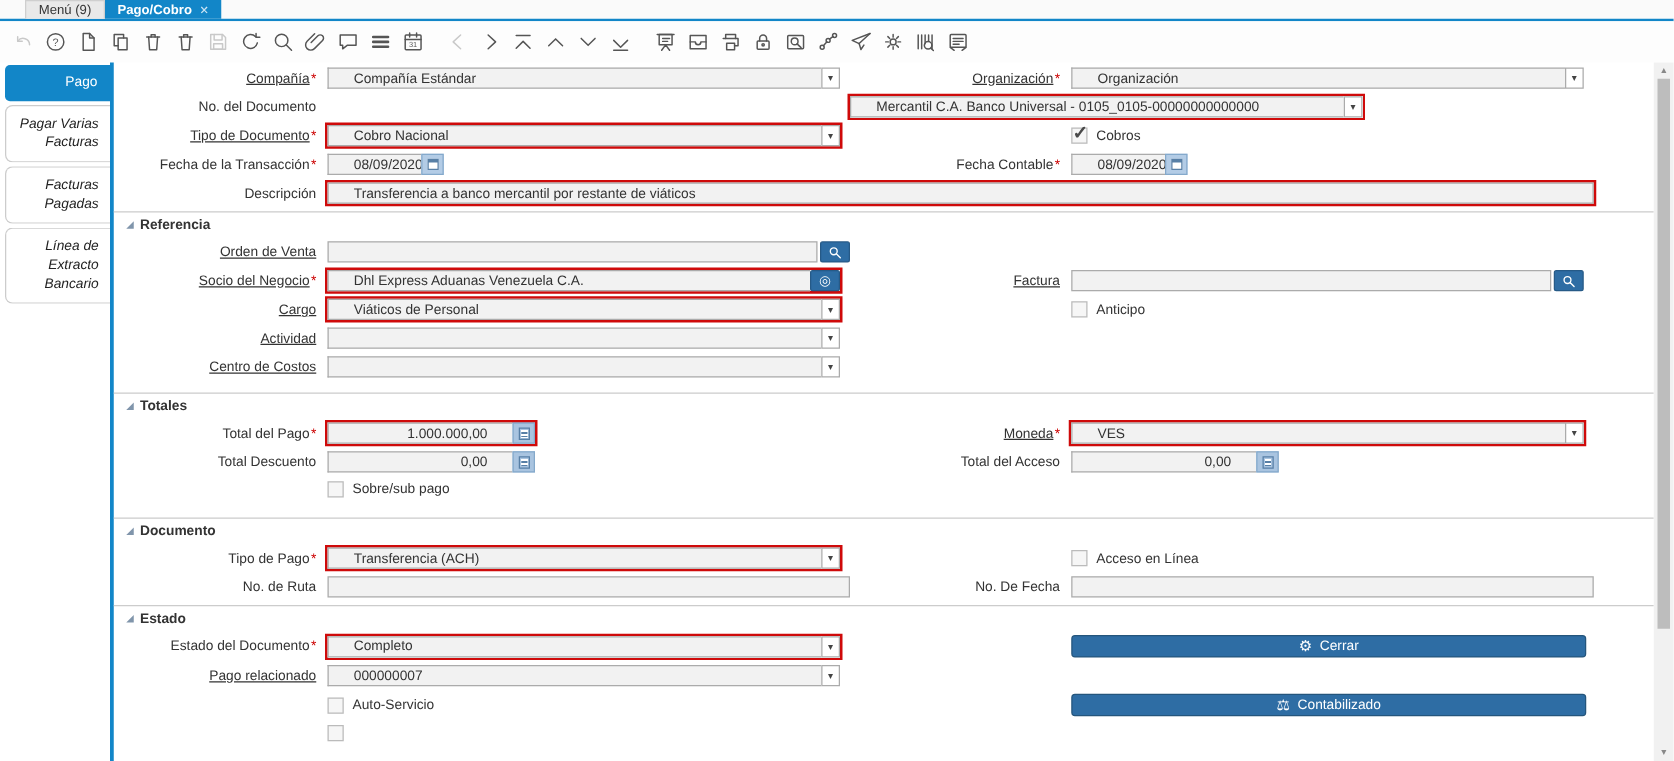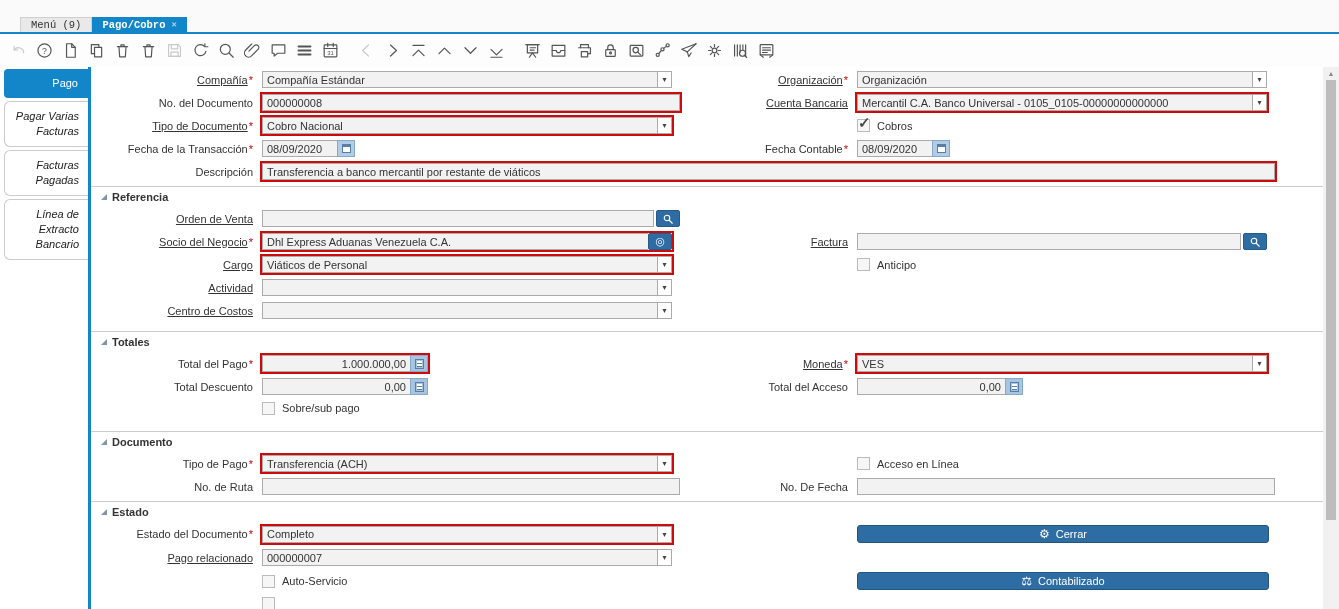--- a/index.html
+++ b/index.html
@@ -1,20 +1,20 @@
 <!DOCTYPE html>
 <html><head>
 <meta charset="utf-8">
 <style>
   * { box-sizing: border-box; margin: 0; padding: 0; }
   html,body { width:1339px; height:609px; overflow:hidden; background:#fff;
     font-family:"Liberation Sans", sans-serif; }
 
   
-  .tabbar { height:32px; display:flex; align-items:flex-end; padding-left:20px; background:#fafafa;font-family:Liberation Mono, monospace; }
+  .tabbar { height:15px; display:flex; align-items:flex-end; padding-left:20px; background:#fafafa; }
   .wtab { font-size:10.5px; padding:1px 10px 1px 10px; height:15px; display:flex; align-items:center; gap:6px; }
   .wtab.inactive { background:#e9e9e9; color:#333; border:1px solid #cfcfcf; border-bottom:none; }
   .wtab.active { background:#1286c8; color:#fff; font-weight:bold; }
   .wtab .x { font-size:9px; color:#cfe6f5; font-weight:normal; }
   .tabline { height:2px; background:#1286c8; }
 
   
   .toolbar { height:33px; display:flex; align-items:center; padding-left:8px; background:#fdfdfd; }
   .ticon { width:20px; height:20px; margin-right:6px; color:#555; display:flex; align-items:center; justify-content:center; }
   .ticon svg { width:19px; height:19px; stroke:currentColor; fill:none; stroke-width:1.5; stroke-linecap:round; stroke-linejoin:round; }
@@ -34,21 +34,21 @@
   .scroll-arrow { position:absolute; left:0; width:16px; text-align:center; font-size:7px; color:#888; }
   .scroll-thumb { position:absolute; left:3px; top:13px; width:10px; height:440px; background:#bdbdbd; }
 
   
   .row { display:grid; grid-template-columns:171px 418px minmax(0,1fr) 177px 410px 56px;
     align-items:center; margin-bottom:6px; min-height:17px; }
   .lbl { text-align:right; padding-right:9px; color:#333; white-space:nowrap; }
   .lbl .u { text-decoration:underline; }
   .req { color:#cc0000; margin-left:1px; }
 
-  .field { height:17px; background:#f2f2f2; border:1px solid #ababab; font-size:11px; padding:0 4px;
+  .field { height:17px; background:#f2f2f2; border:1px solid #ababab; font-size:11px; padding:0 20px;
     display:flex; align-items:center; color:#333; white-space:nowrap; overflow:hidden; }
   .combo { display:flex; }
   .combo .field { flex:1; border-right:none; }
   .dd { width:15px; height:17px; background:#fff; border:1px solid #ababab; display:flex;
     align-items:center; justify-content:center; font-size:8px; color:#444; }
   .w410 { width:410px; } .w418 { width:418px; }
   .hl { box-shadow:0 0 0 2px #cf0a0a; }
   .wide { grid-column:2/7; width:1013px; }
 
   .date-wrap { display:flex; width:93px; }
@@ -304,21 +304,20 @@
         <div class="lbl"><span class="u">Organización</span><span class="req">*</span></div>
         <div class="combo w410">
           <div class="field">Organización</div>
           <span class="dd">▾</span>
         </div>
           <div></div>
       </div>
 
       <div class="row">
         <div class="lbl"><span>No. del Documento</span></div>
-        <div class="field w418 hl">000000008</div>
         <div></div>
         <div class="lbl"><span class="u">Cuenta Bancaria</span></div>
         <div class="combo w410 hl">
           <div class="field">Mercantil C.A. Banco Universal - 0105_0105-00000000000000</div>
           <span class="dd">▾</span>
         </div>
           <div></div>
       </div>
 
       <div class="row">

